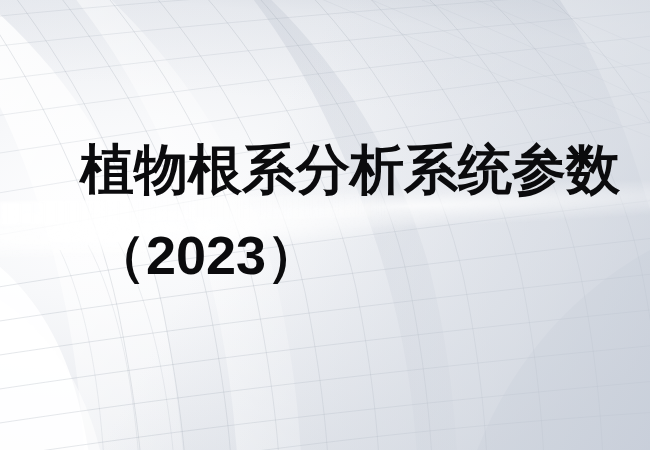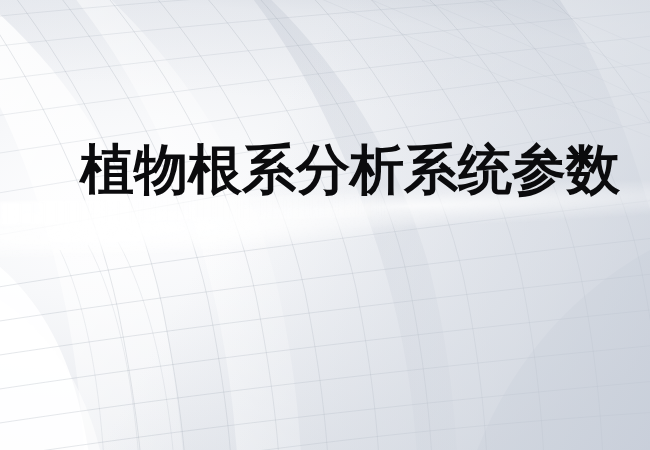--- a/index.html
+++ b/index.html
@@ -200,15 +200,16 @@
     </g>
   </svg>
 
   <div id="tint-right"></div>
 
   <div id="light-streak"></div>
   <div id="light-streak-2"></div>
 
   <div id="title-block">
     <div id="title-line-1">植物根系分析系统参数</div>
+    <div id="title-line-2">（2023）</div>
   </div>
 
 </div>
 
 </body></html>

